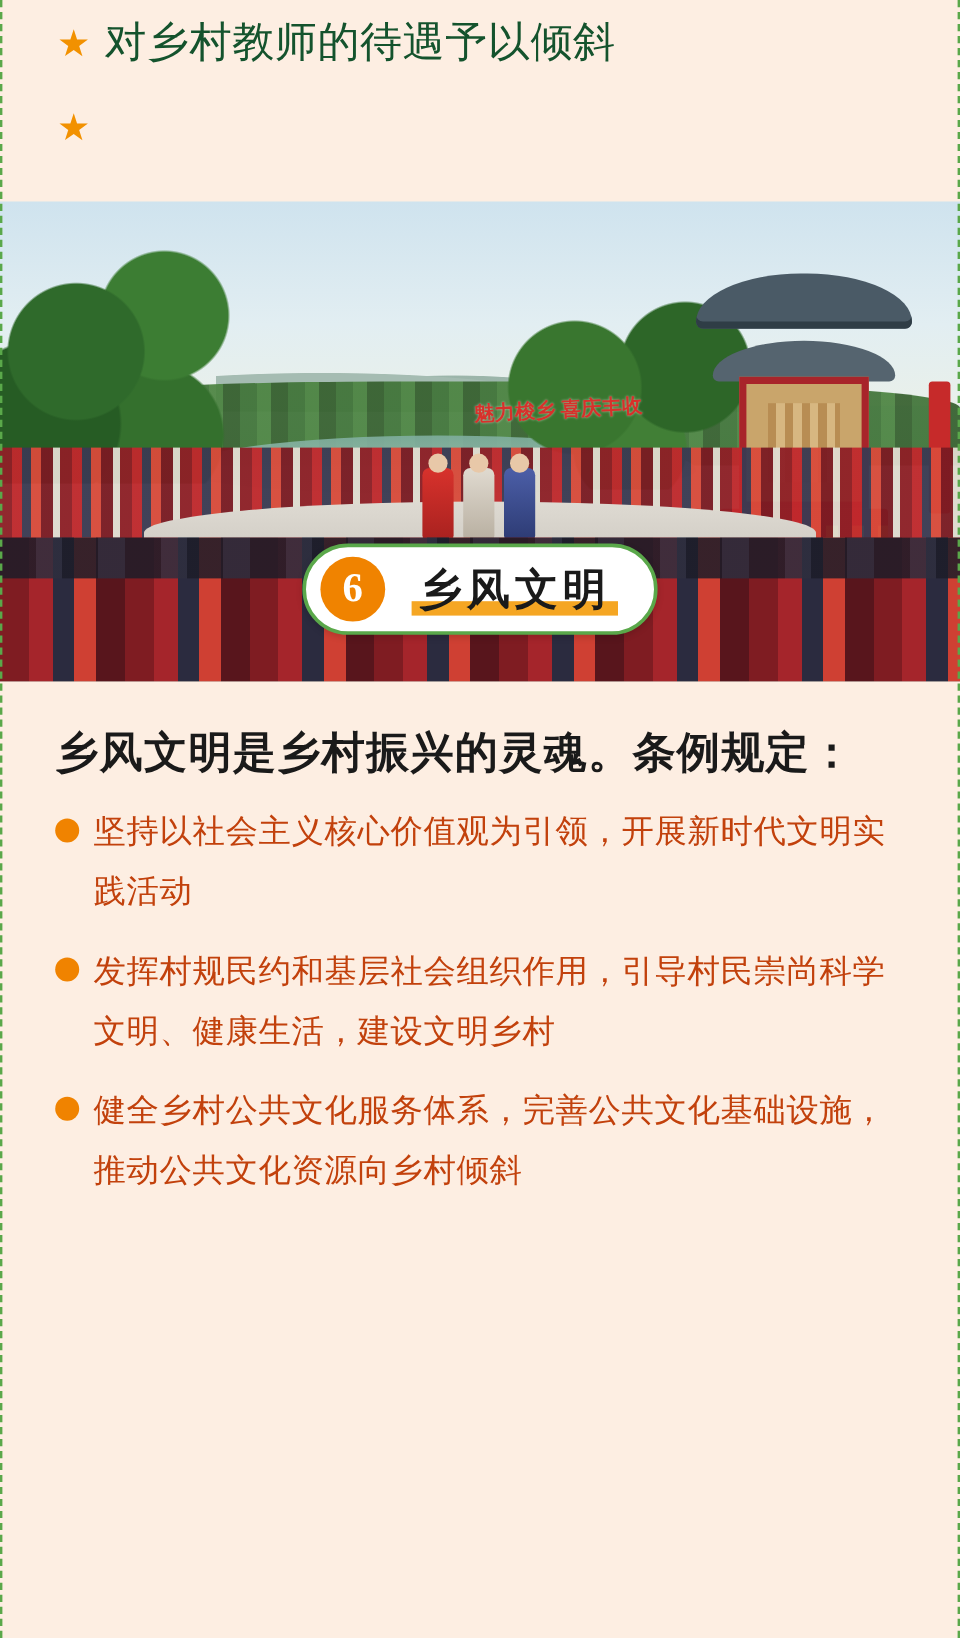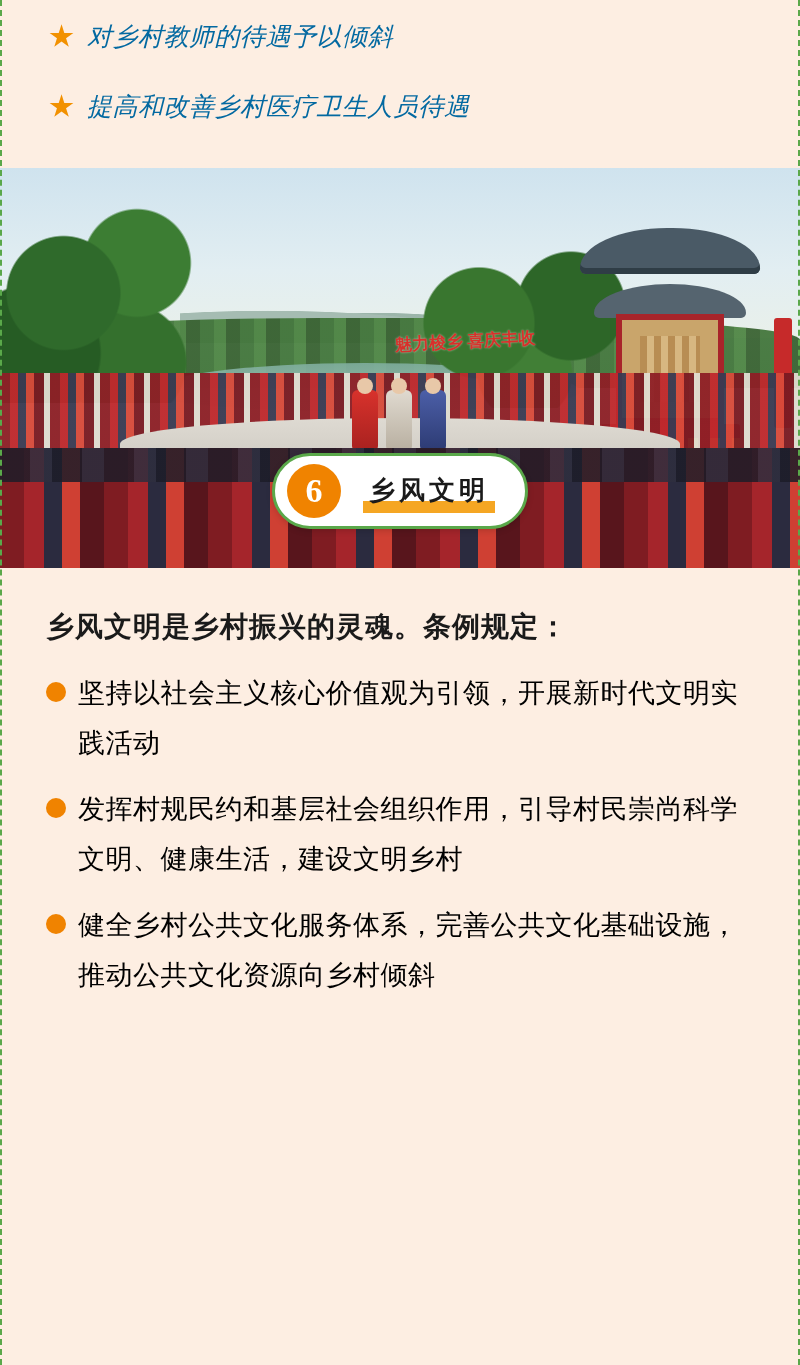--- a/index.html
+++ b/index.html
@@ -47,25 +47,24 @@
   }
   .star-icon {
     color: #f29100;
     font-size: 27px;
     line-height: 36px;
     margin-right: 12px;
     flex: 0 0 auto;
   }
   .star-text {
     font-family: "Liberation Sans", sans-serif;
-    font-size: 25px;
+    font-size: 35px;
     line-height: 36px;
-    color: #0369a1;
+    color: #14532d;
     letter-spacing: 0.5px;
-    font-style: italic;
   }
 
   
   .photo {
     position: relative;
     width: 800px;
     height: 400px;
     top: 0;
     overflow: hidden;
     background: linear-gradient(#cfe4ef 0%, #d8e9ef 38%, #bcd9c6 55%, #c9cfc9 72%, #b9b0a8 100%);
@@ -228,41 +227,41 @@
     font-size: 34px;
     display: flex; align-items: center; justify-content: center;
     margin-right: 22px;
     flex: 0 0 auto;
   }
   .badge-title-wrap { position: relative; padding: 0 6px; }
   .badge-title {
     position: relative;
     font-family: "Liberation Serif", serif;
     font-weight: 700;
-    font-size: 26px;
+    font-size: 36px;
     line-height: 48px;
     color: #1a1a1a;
     letter-spacing: 4px;
     z-index: 2;
   }
   .badge-underline {
     position: absolute;
     left: 0; right: 0; bottom: 2px; height: 12px;
     background: #f5a623;
     z-index: 1;
   }
 
   
   .body-block {
     padding: 38px 42px 0 46px;
   }
   .lead {
     font-family: "Liberation Serif", serif;
     font-weight: 700;
-    font-size: 28px;
+    font-size: 36px;
     line-height: 42px;
     color: #1a1a1a;
     margin: 0 0 20px 0;
     letter-spacing: 1px;
   }
   .dot-item {
     display: flex;
     align-items: flex-start;
     margin-bottom: 16px;
   }
@@ -270,37 +269,36 @@
     flex: 0 0 auto;
     width: 20px; height: 20px;
     border-radius: 50%;
     background: #f08300;
     margin: 14px 12px 0 0;
   }
   .dot-text {
     font-family: "Liberation Sans", sans-serif;
     font-size: 27px;
     line-height: 50px;
-    color: #000000;
+    color: #c2410c;
     letter-spacing: 0.5px;
   }
 </style>
 </head>
 <body>
 
 <div class="content">
 
   <div class="star-list">
     <div class="star-item">
       <span class="star-icon">★</span>
       <span class="star-text">对乡村教师的待遇予以倾斜</span>
     </div>
     <div class="star-item">
       <span class="star-icon">★</span>
-      <span class="star-text">提高和改善乡村医疗卫生人员待遇</span>
     </div>
   </div>
 
   <div class="photo">
     <div class="sky"></div>
     <div class="mountains"></div>
     <div class="treeline"></div>
     <div class="lake"></div>
     <div class="tree-left"></div>
     <div class="tree-right"></div>

